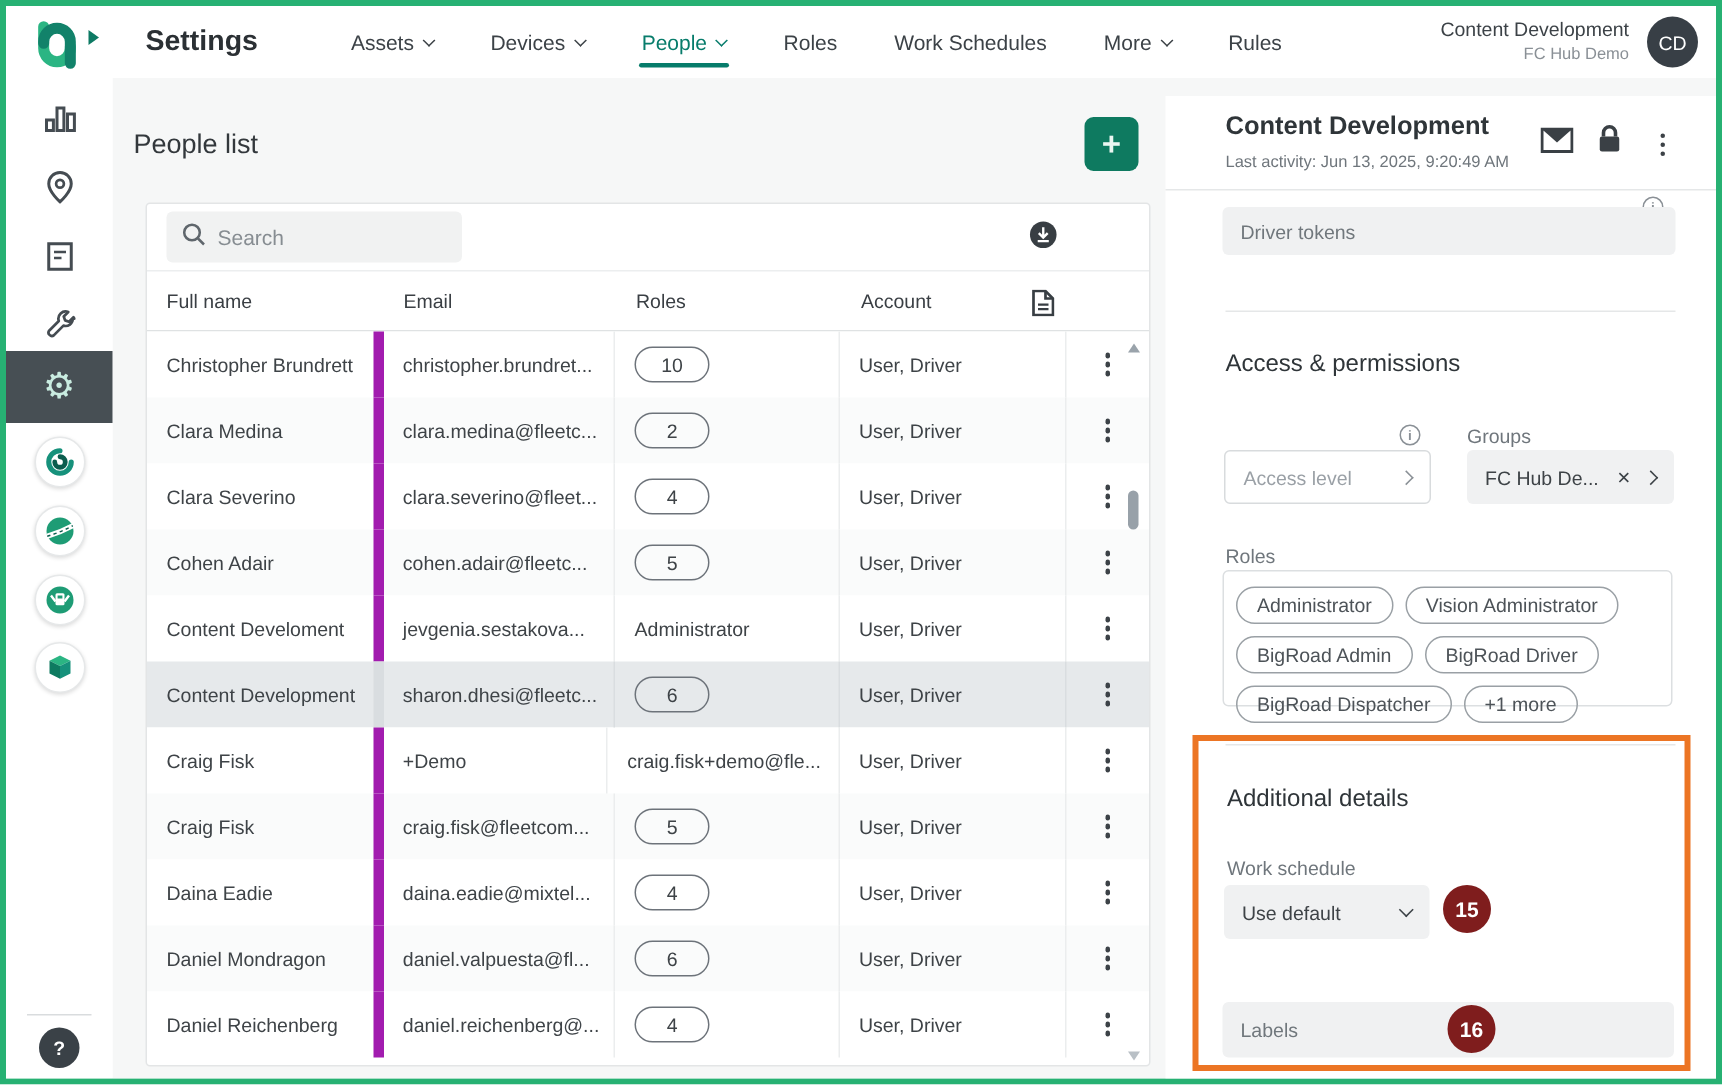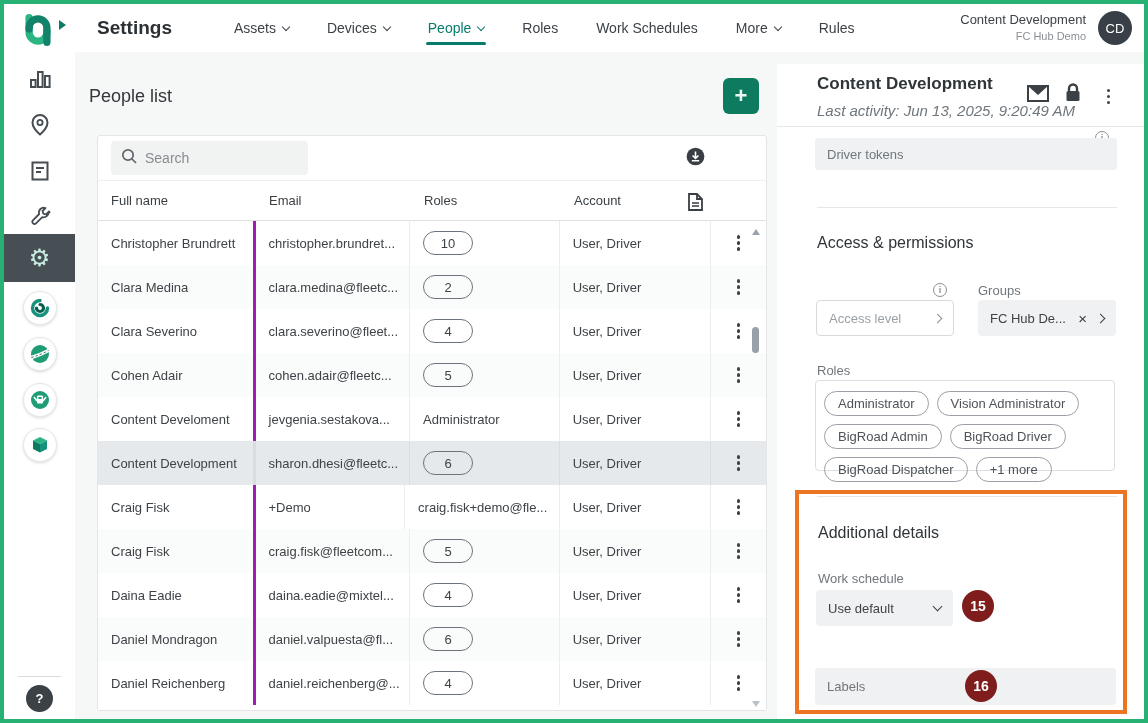--- a/index.html
+++ b/index.html
@@ -50,39 +50,39 @@
 
   .thead { height:40px; display:flex; align-items:center; border-bottom:1px solid #dfe2e3; }
   .thead .hc { font-size:13px; color:#3a3f44; padding-left:13px; }
   .hc-name{width:158px;} .hc-email{width:155px;} .hc-roles{width:150px;} .hc-account{width:152px;}
 
   .tbody { position:relative; }
   .trow { height:44px; display:flex; align-items:center; background:#fff; cursor:pointer; }
   .trow.alt { background:#fafbfb; }
   .trow.selected { background:#e6e9eb; }
   .cell { height:44px; display:flex; align-items:center; padding-left:13px; font-size:13px; color:#3e4347; overflow:hidden; white-space:nowrap; }
-  .c-name{width:158px; border-right:3px solid #a21caf;}
+  .c-name{width:158px; border-right:7px solid #a21caf;}
   .c-email{width:155px; border-right:1px solid #ebedee;}
   .c-roles{width:150px; border-right:1px solid #ebedee;}
   .c-account{width:152px; border-right:1px solid #ebedee;}
   .trow.selected .cell { border-right-color:#d9dde0; }
   .c-actions{width:55px; justify-content:center; padding-left:0;}
   .pill { display:inline-flex; align-items:center; justify-content:center; min-width:50px; height:24px; border:1px solid #6d737a; border-radius:13px; padding:0 12px; font-size:13px; color:#3e4347; }
   .kebab { display:inline-flex; flex-direction:column; gap:2.6px; padding:4px; cursor:pointer; }
   .kebab i { width:3.4px; height:3.4px; border-radius:50%; background:#3c4247; }
 
   .vscroll { position:absolute; right:5px; top:93px; width:10px; height:478px; }
   .vs-up { position:absolute; left:1px; top:0; width:0; height:0; border-left:4.5px solid transparent; border-right:4.5px solid transparent; border-bottom:6px solid #9aa3ab; }
   .vs-thumb { position:absolute; left:1px; top:98px; width:7px; height:26px; border-radius:4px; background:#98a1a9; }
   .vs-down { position:absolute; left:1px; bottom:0; width:0; height:0; border-left:4.5px solid transparent; border-right:4.5px solid transparent; border-top:6px solid #b9c0c6; }
 
   
   .detail { position:absolute; left:702px; top:12px; right:0; bottom:0; background:#fff; }
   .dp-title { position:absolute; left:40px; top:10px; font-size:17px; font-weight:600; color:#2f3539; }
-  .dp-sub { position:absolute; left:40px; top:38px; font-size:15px; color:#6f767c;font-style:italic; }
+  .dp-sub { position:absolute; left:40px; top:38px; font-size:11px; color:#6f767c; }
   .dp-ic { position:absolute; cursor:pointer; }
   .dp-div { position:absolute; height:1px; background:#e5e7e8; }
   .info-icon { position:absolute; width:14px; height:14px; border:1.3px solid #8a9096; border-radius:50%; color:#8a9096; font-size:9px; display:flex; align-items:center; justify-content:center; font-weight:bold; cursor:pointer; }
   .gray-box { position:absolute; background:#f0f1f2; border-radius:4px; display:flex; align-items:center; padding:0 12px; font-size:13px; color:#70777c; }
   .sec-h { position:absolute; font-size:16px; color:#2f3539; }
   .sm-lbl { position:absolute; font-size:13px; color:#6f767c; }
   .field-outline { position:absolute; background:#fff; border:1px solid #d8dbdd; border-radius:4px; display:flex; align-items:center; padding:0 12px; font-size:13px; color:#9aa0a6; cursor:pointer; }
   .chev-r { display:inline-block; width:7px; height:7px; border-right:1.6px solid #8a9096; border-bottom:1.6px solid #8a9096; transform:rotate(-45deg); }
   .chev-r.dark { border-color:#3c4247; }
   .chev-d { display:inline-block; width:7px; height:7px; border-right:1.8px solid #3c4247; border-bottom:1.8px solid #3c4247; transform:rotate(45deg); margin-bottom:3px; }

